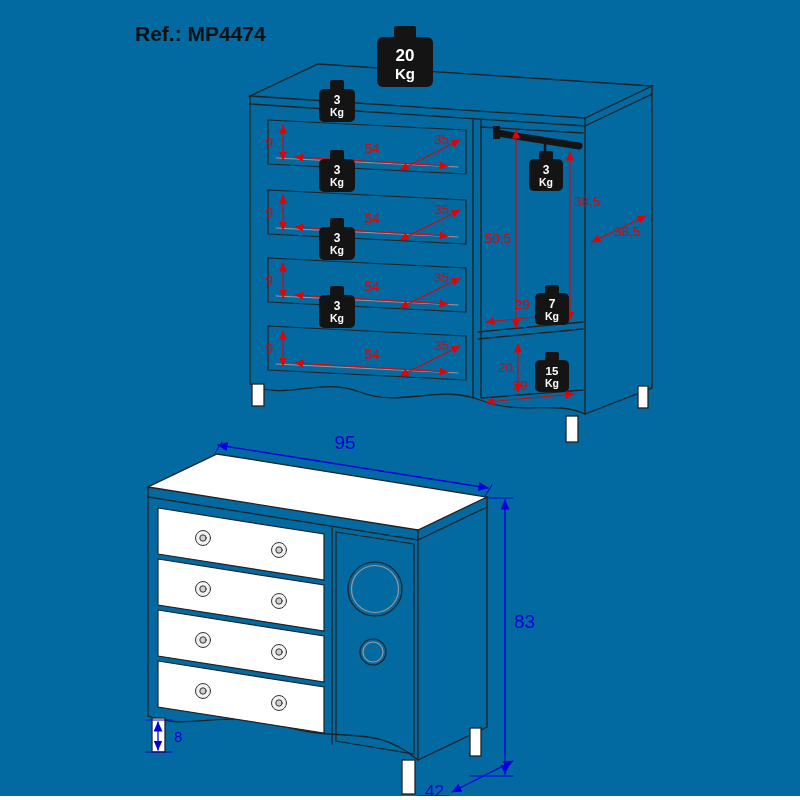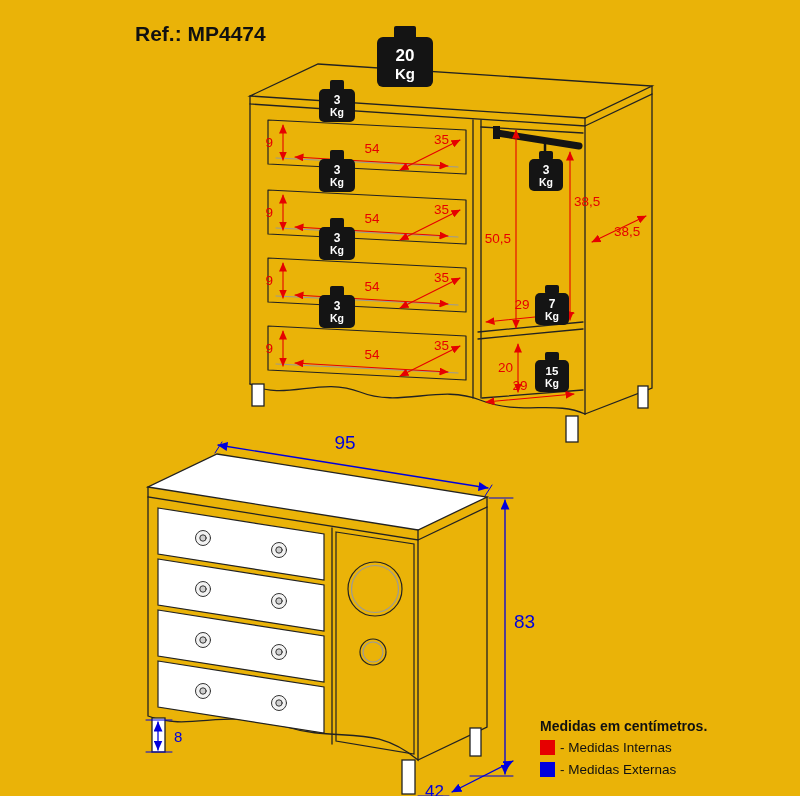--- a/index.html
+++ b/index.html
@@ -1,16 +1,16 @@
 <!DOCTYPE html>
 <html><head>
 <meta charset="utf-8">
 <style>
   html,body{margin:0;padding:0;background:#fff;}
-  .canvas{position:relative;width:800px;height:796px;background:#eab308;overflow:hidden;
+  .canvas{position:relative;width:800px;height:796px;background:#0369a1;overflow:hidden;
           font-family:"Liberation Sans",sans-serif;}
   .ref-title{position:absolute;left:135px;top:22px;font-size:21px;font-weight:bold;color:#111;}
   svg{position:absolute;left:0;top:0;}
   svg text{font-family:"Liberation Sans",sans-serif;}
   .t-red{fill:#e60000;font-size:13.5px;}
   .t-blue{fill:#0000dd;}
   .wtxt{fill:#ffffff;font-weight:bold;text-anchor:middle;}
   .legend{position:absolute;left:540px;top:718px;width:250px;color:#111;}
   .legend-heading{font-size:14px;font-weight:bold;margin-bottom:6px;}
   .legend-row{display:flex;align-items:center;margin-bottom:7px;font-size:13.5px;}
@@ -231,25 +231,14 @@
         <text x="444" y="797" class="t-blue" font-size="17" text-anchor="end">42</text>
 
         <line x1="158" y1="722" x2="158" y2="750" stroke="#0000dd" stroke-width="1.3" marker-start="url(#mb)" marker-end="url(#mb)"></line>
         <line x1="146" y1="720" x2="172" y2="720" stroke="#0000dd" stroke-width="1"></line>
         <line x1="146" y1="752" x2="172" y2="752" stroke="#0000dd" stroke-width="1"></line>
         <text x="174" y="742" class="t-blue" font-size="15">8</text>
       </g>
     </g>
   </svg>
 
-  <div class="legend">
-    <div class="legend-heading">Medidas em centímetros.</div>
-    <div class="legend-row">
-      <span class="legend-swatch swatch-red"></span>
-      <span>- Medidas Internas</span>
-    </div>
-    <div class="legend-row">
-      <span class="legend-swatch swatch-blue"></span>
-      <span>- Medidas Externas</span>
-    </div>
-  </div>
 
 </div>
 
 </body></html>

